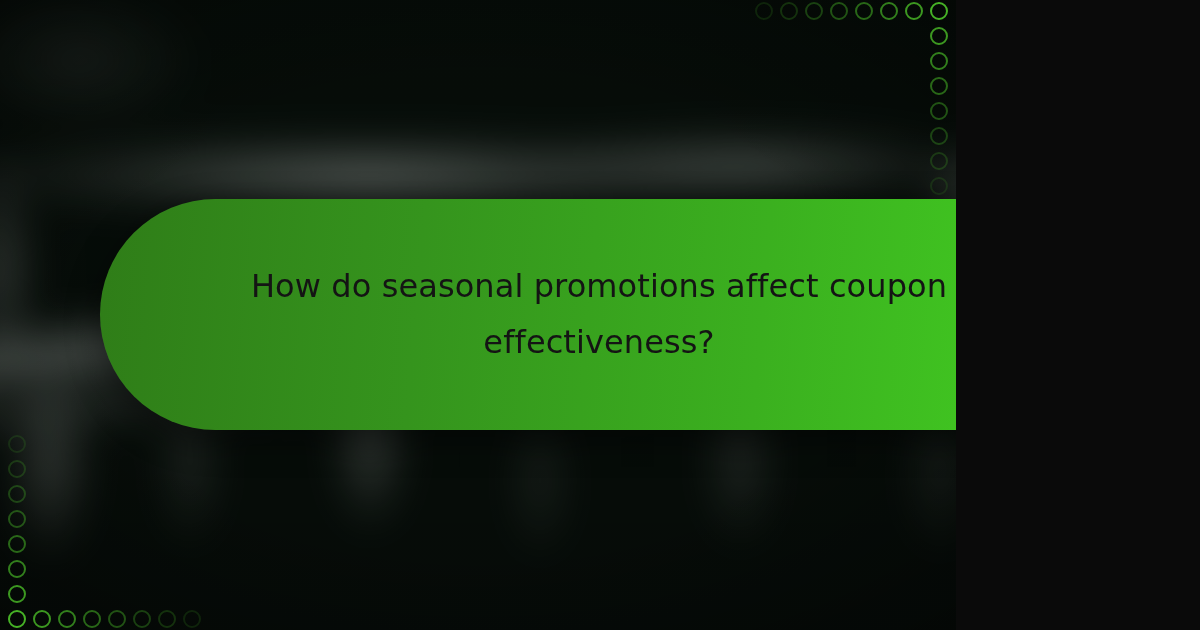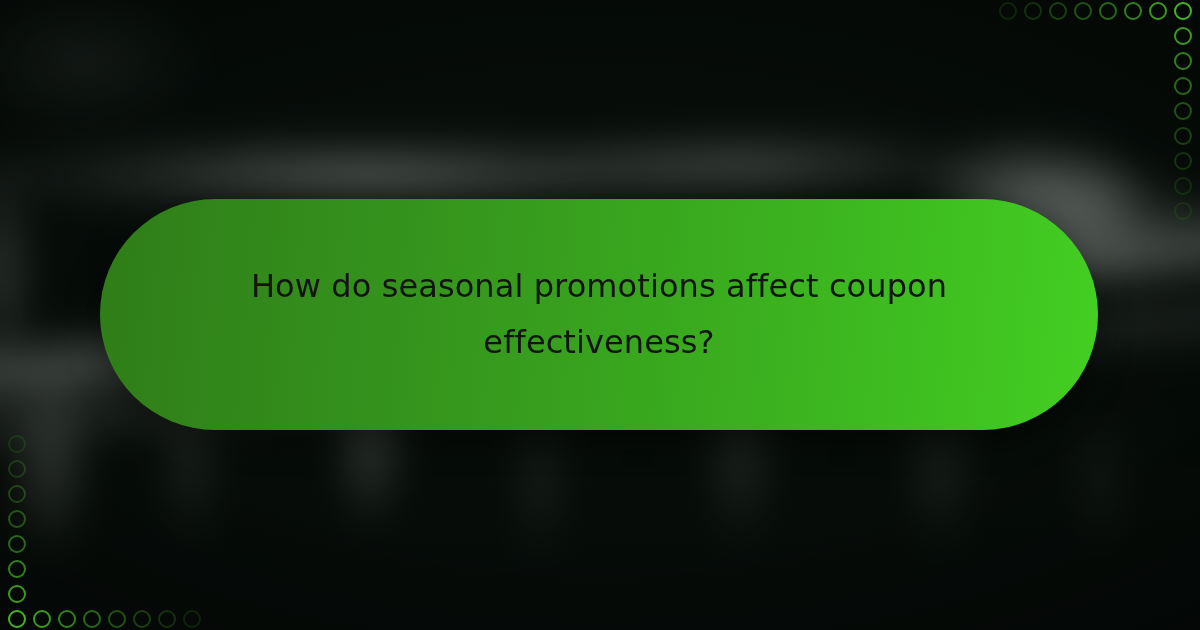--- a/index.html
+++ b/index.html
@@ -6,21 +6,21 @@
   * { margin:0; padding:0; box-sizing:border-box; }
   html, body {
     width:1200px; height:630px;
     overflow:hidden;
     background:#0a0a0a;
     font-family:"DejaVu Sans", sans-serif;
   }
 
   #stage {
     position:relative;
-    width:1200px; height:630px;
+    width:956px; height:630px;
     overflow:hidden;
     background:#22c55e;
   }
 
   
   .bg-photo {
     position:absolute; inset:-60px;
     background-color:#0b0b0b;
     background-image:
       

